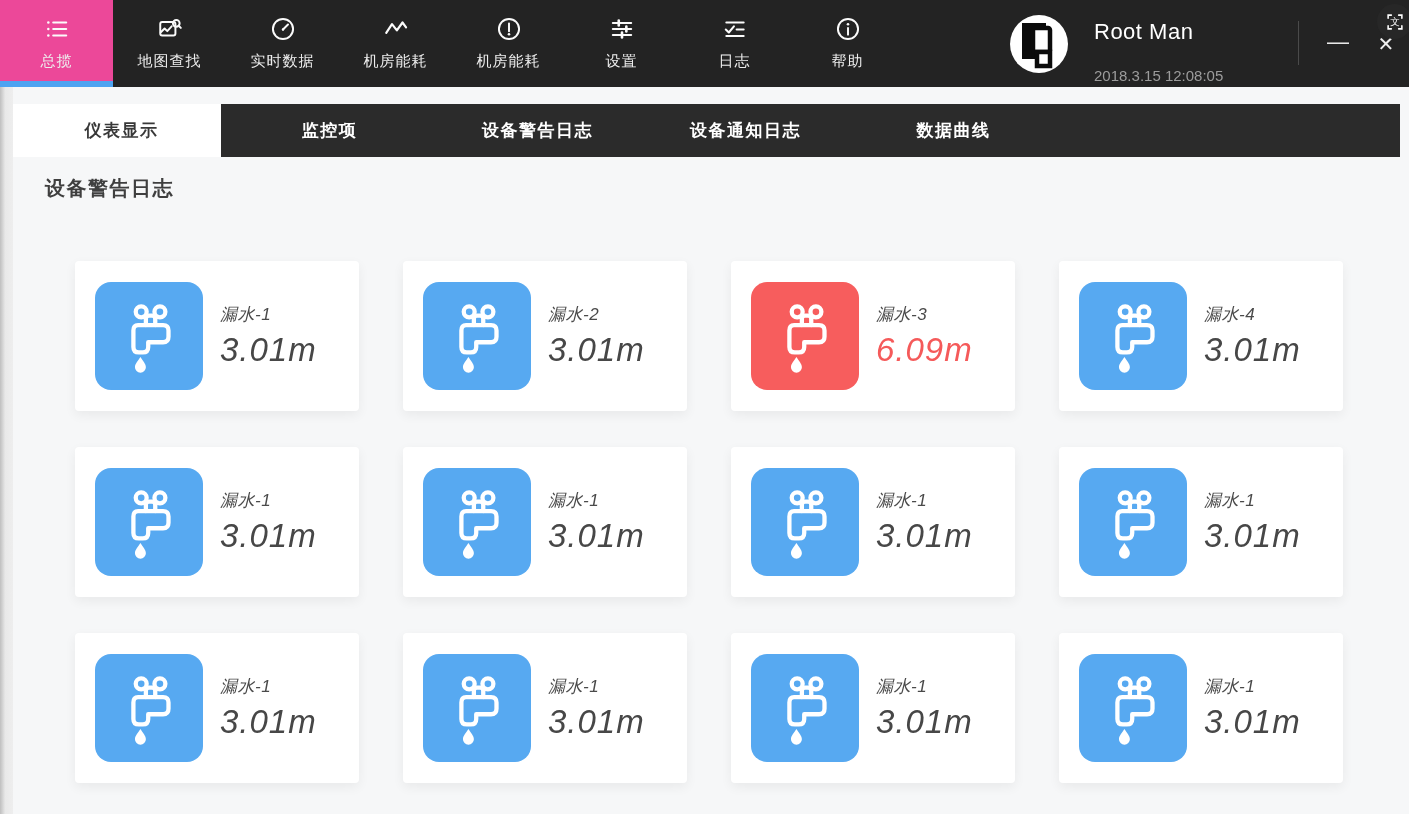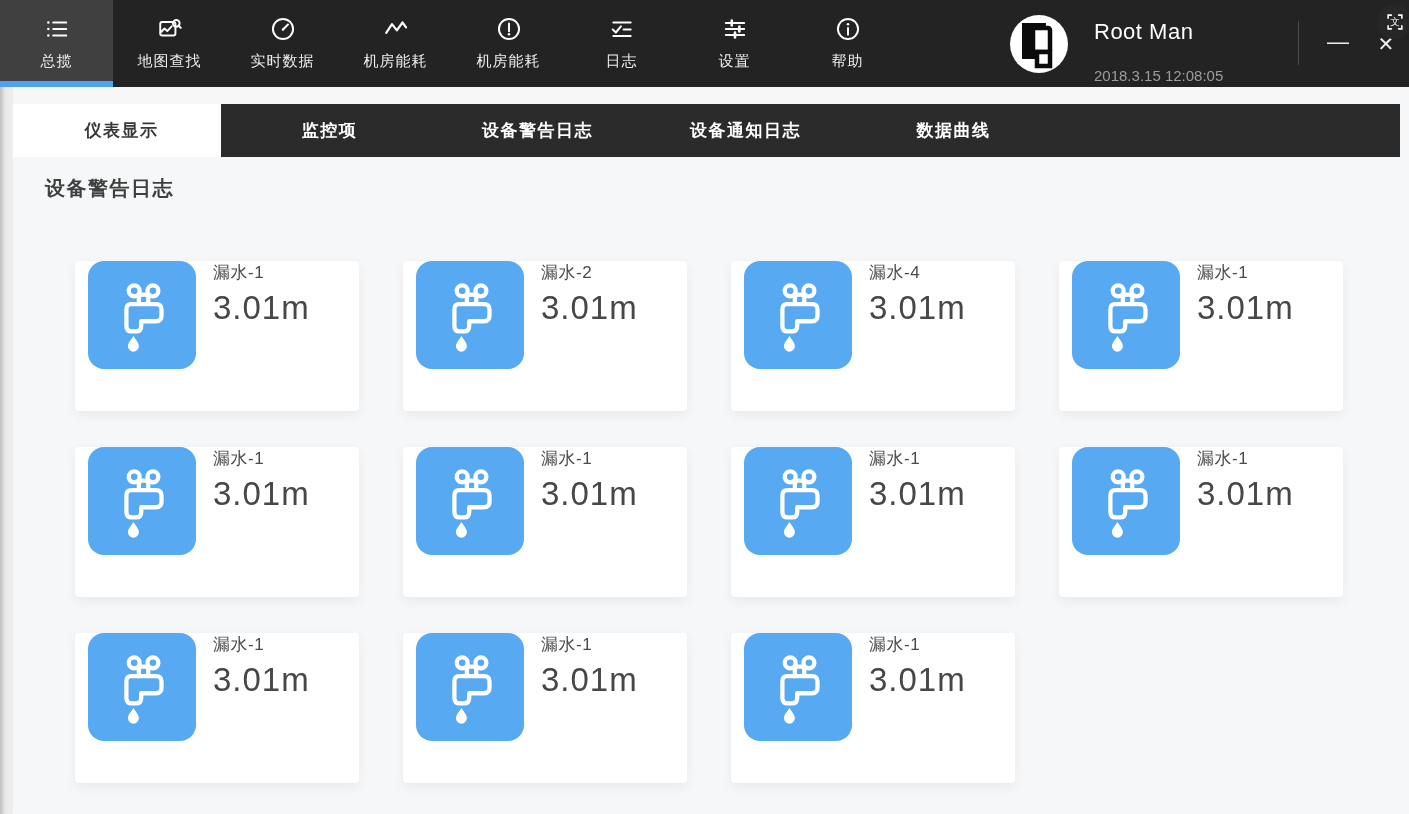--- a/index.html
+++ b/index.html
@@ -11,21 +11,21 @@
   }
   
   .navbar{
     position:absolute;left:0;top:0;width:1409px;height:87px;
     background:#232323;display:flex;align-items:stretch;z-index:5;
   }
   .nav-item{
     width:113px;display:flex;flex-direction:column;align-items:center;
     justify-content:center;gap:10px;cursor:pointer;position:relative;
   }
-  .nav-item.active{background:#404040;}
+  .nav-item.active{background:#ec4899;}
   .nav-item.active::after{
     content:"";position:absolute;left:0;bottom:0;width:100%;height:6px;
     background:#4da3f1;
   }
   .nav-icon{height:26px;display:flex;align-items:center;justify-content:center;}
   .nav-label{color:#ededed;font-size:15px;letter-spacing:1px;white-space:nowrap;}
   
   .avatar{position:absolute;left:1010px;top:15px;width:58px;height:58px;cursor:pointer;}
   .user-block{position:absolute;left:1094px;top:19px;}
   .user-name{color:#ffffff;font-size:22px;letter-spacing:.5px;}
@@ -67,22 +67,23 @@
     color:#3f3f3f;letter-spacing:1.5px;
   }
   .grid{
     position:absolute;left:75px;top:261px;
     display:grid;grid-template-columns:repeat(4,284px);grid-auto-rows:150px;
     column-gap:44px;row-gap:36px;
   }
   .tile{
     background:#ffffff;border-radius:4px;
     box-shadow:0 4px 12px rgba(0,0,0,.06);
-    display:flex;padding-left:13px;box-sizing:border-box;
+    display:flex;align-items:center;padding-left:20px;box-sizing:border-box;
     cursor:pointer;
+    font-style:italic;
   }
   .tile-icon{
     width:108px;height:108px;border-radius:16px;background:#57a9f1;flex:none;
     display:flex;align-items:center;justify-content:center;
   }
   .tile[data-state="alert"] .tile-icon{background:#f75d5d;}
   .tile-text{margin-left:17px;}
   .tile-label{font-size:17px;color:#4a4a4a;letter-spacing:.5px;}
   .tile-value{font-size:33px;color:#474747;margin-top:5px;letter-spacing:1px;}
   .tile[data-state="alert"] .tile-value{color:#f55a5a;}
@@ -156,42 +157,42 @@
         <circle cx="12" cy="12" r="9.3"></circle>
         <path d="M12 6.8 V14"></path>
         <circle cx="12" cy="16.9" r="1.2" fill="#fbfbfb" stroke="none"></circle>
       </svg>
     </span>
     <span class="nav-label">机房能耗</span>
   </div>
 
   <div class="nav-item">
     <span class="nav-icon">
-      <svg width="26" height="26" viewBox="0 0 24 24" fill="none" stroke="#fbfbfb" stroke-width="1.9" stroke-linecap="round" stroke-linejoin="round">
-        <path d="M4 6 H20"></path>
-        <path d="M3.5 12.5 L6.3 15.2 L11 9.6"></path>
-        <path d="M13.5 12.5 H20"></path>
-        <path d="M4 18.5 H20"></path>
-      </svg>
-    </span>
-    <span class="nav-label">日志</span>
-  </div>
-
-  <div class="nav-item">
-    <span class="nav-icon">
       <svg width="26" height="26" viewBox="0 0 24 24" fill="none" stroke="#fbfbfb" stroke-width="1.8" stroke-linecap="round">
         <path d="M3.5 6.5 H20.5"></path>
           <path d="M9 4.2 V8.8" stroke-width="2.4"></path>
         <path d="M3.5 12 H20.5"></path>
           <path d="M16 9.7 V14.3" stroke-width="2.4"></path>
         <path d="M3.5 17.5 H20.5"></path>
           <path d="M12 15.2 V19.8" stroke-width="2.4"></path>
       </svg>
     </span>
     <span class="nav-label">设置</span>
+  </div>
+
+  <div class="nav-item">
+    <span class="nav-icon">
+      <svg width="26" height="26" viewBox="0 0 24 24" fill="none" stroke="#fbfbfb" stroke-width="1.9" stroke-linecap="round" stroke-linejoin="round">
+        <path d="M4 6 H20"></path>
+        <path d="M3.5 12.5 L6.3 15.2 L11 9.6"></path>
+        <path d="M13.5 12.5 H20"></path>
+        <path d="M4 18.5 H20"></path>
+      </svg>
+    </span>
+    <span class="nav-label">日志</span>
   </div>
 
   <div class="nav-item">
     <span class="nav-icon">
       <svg width="26" height="26" viewBox="0 0 24 24" fill="none" stroke="#fbfbfb" stroke-width="1.8" stroke-linecap="round">
         <circle cx="12" cy="12" r="9.3"></circle>
         <circle cx="12" cy="7.6" r="1.2" fill="#fbfbfb" stroke="none"></circle>
         <path d="M12 11 V17.2"></path>
       </svg>
     </span>
@@ -264,20 +265,31 @@
         <svg viewBox="0 0 100 100" width="78" height="78">
           <use href="#faucet"></use>
         </svg>
       </div>
     <div class="tile-text">
         <div class="tile-label">漏水-2</div>
     <div class="tile-value">3.01m</div>
       </div>
   </div>
 
+  <div class="tile" data-state="alert">
+    <div class="tile-icon">
+        <svg viewBox="0 0 100 100" width="78" height="78">
+          <use href="#faucet"></use>
+        </svg>
+      </div>
+    <div class="tile-text">
+        <div class="tile-label">漏水-3</div>
+    <div class="tile-value">6.09m</div>
+      </div>
+  </div>
 
   <div class="tile" data-state="normal">
     <div class="tile-icon">
         <svg viewBox="0 0 100 100" width="78" height="78">
           <use href="#faucet"></use>
         </svg>
       </div>
     <div class="tile-text">
         <div class="tile-label">漏水-4</div>
     <div class="tile-value">3.01m</div>

